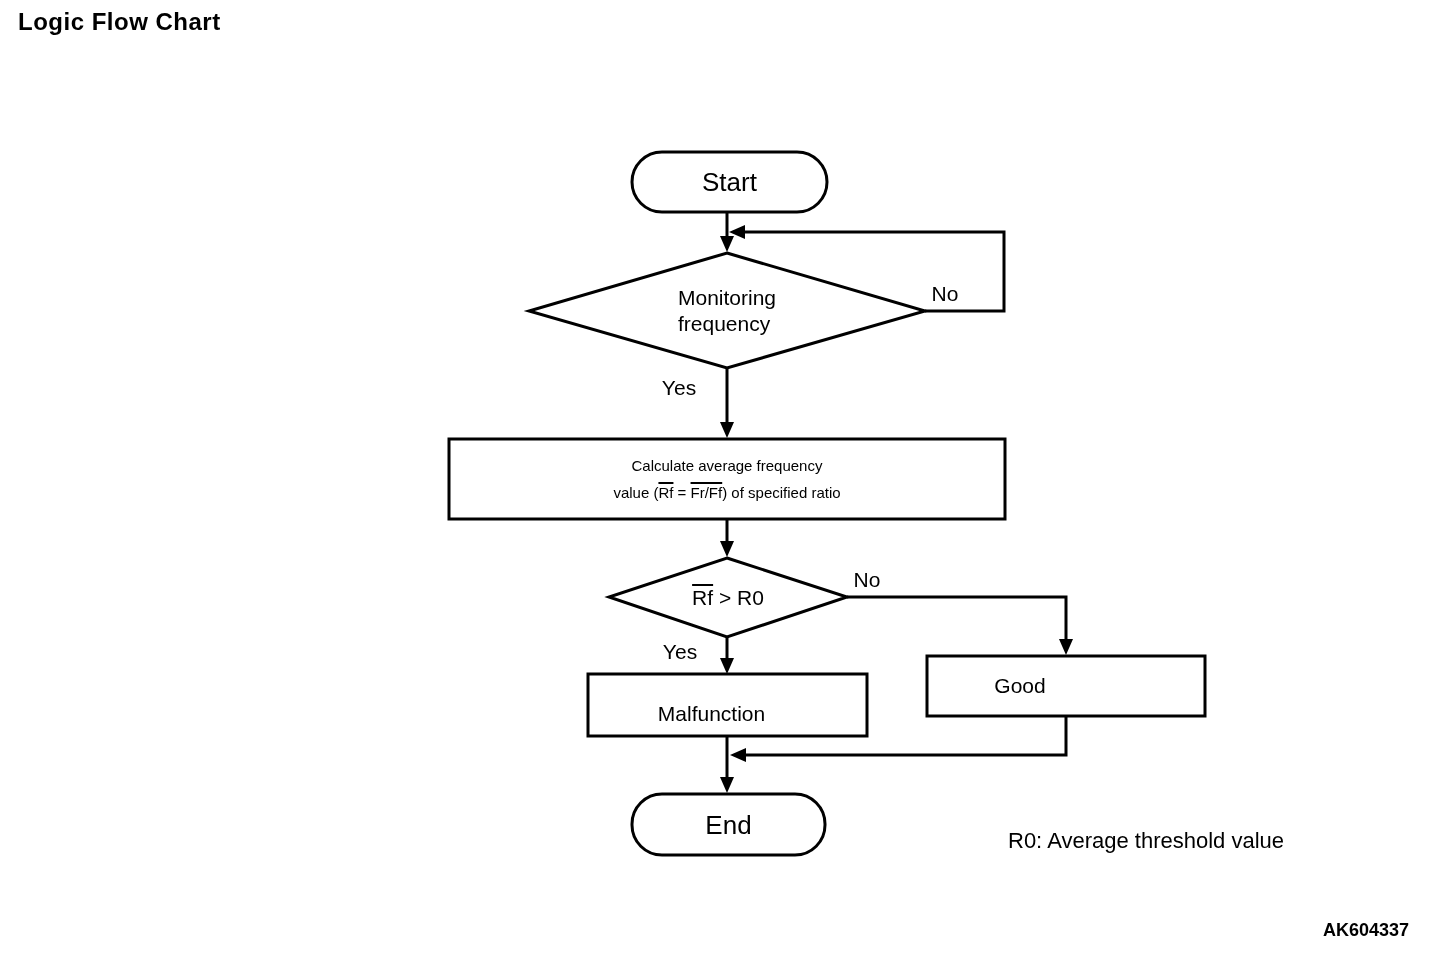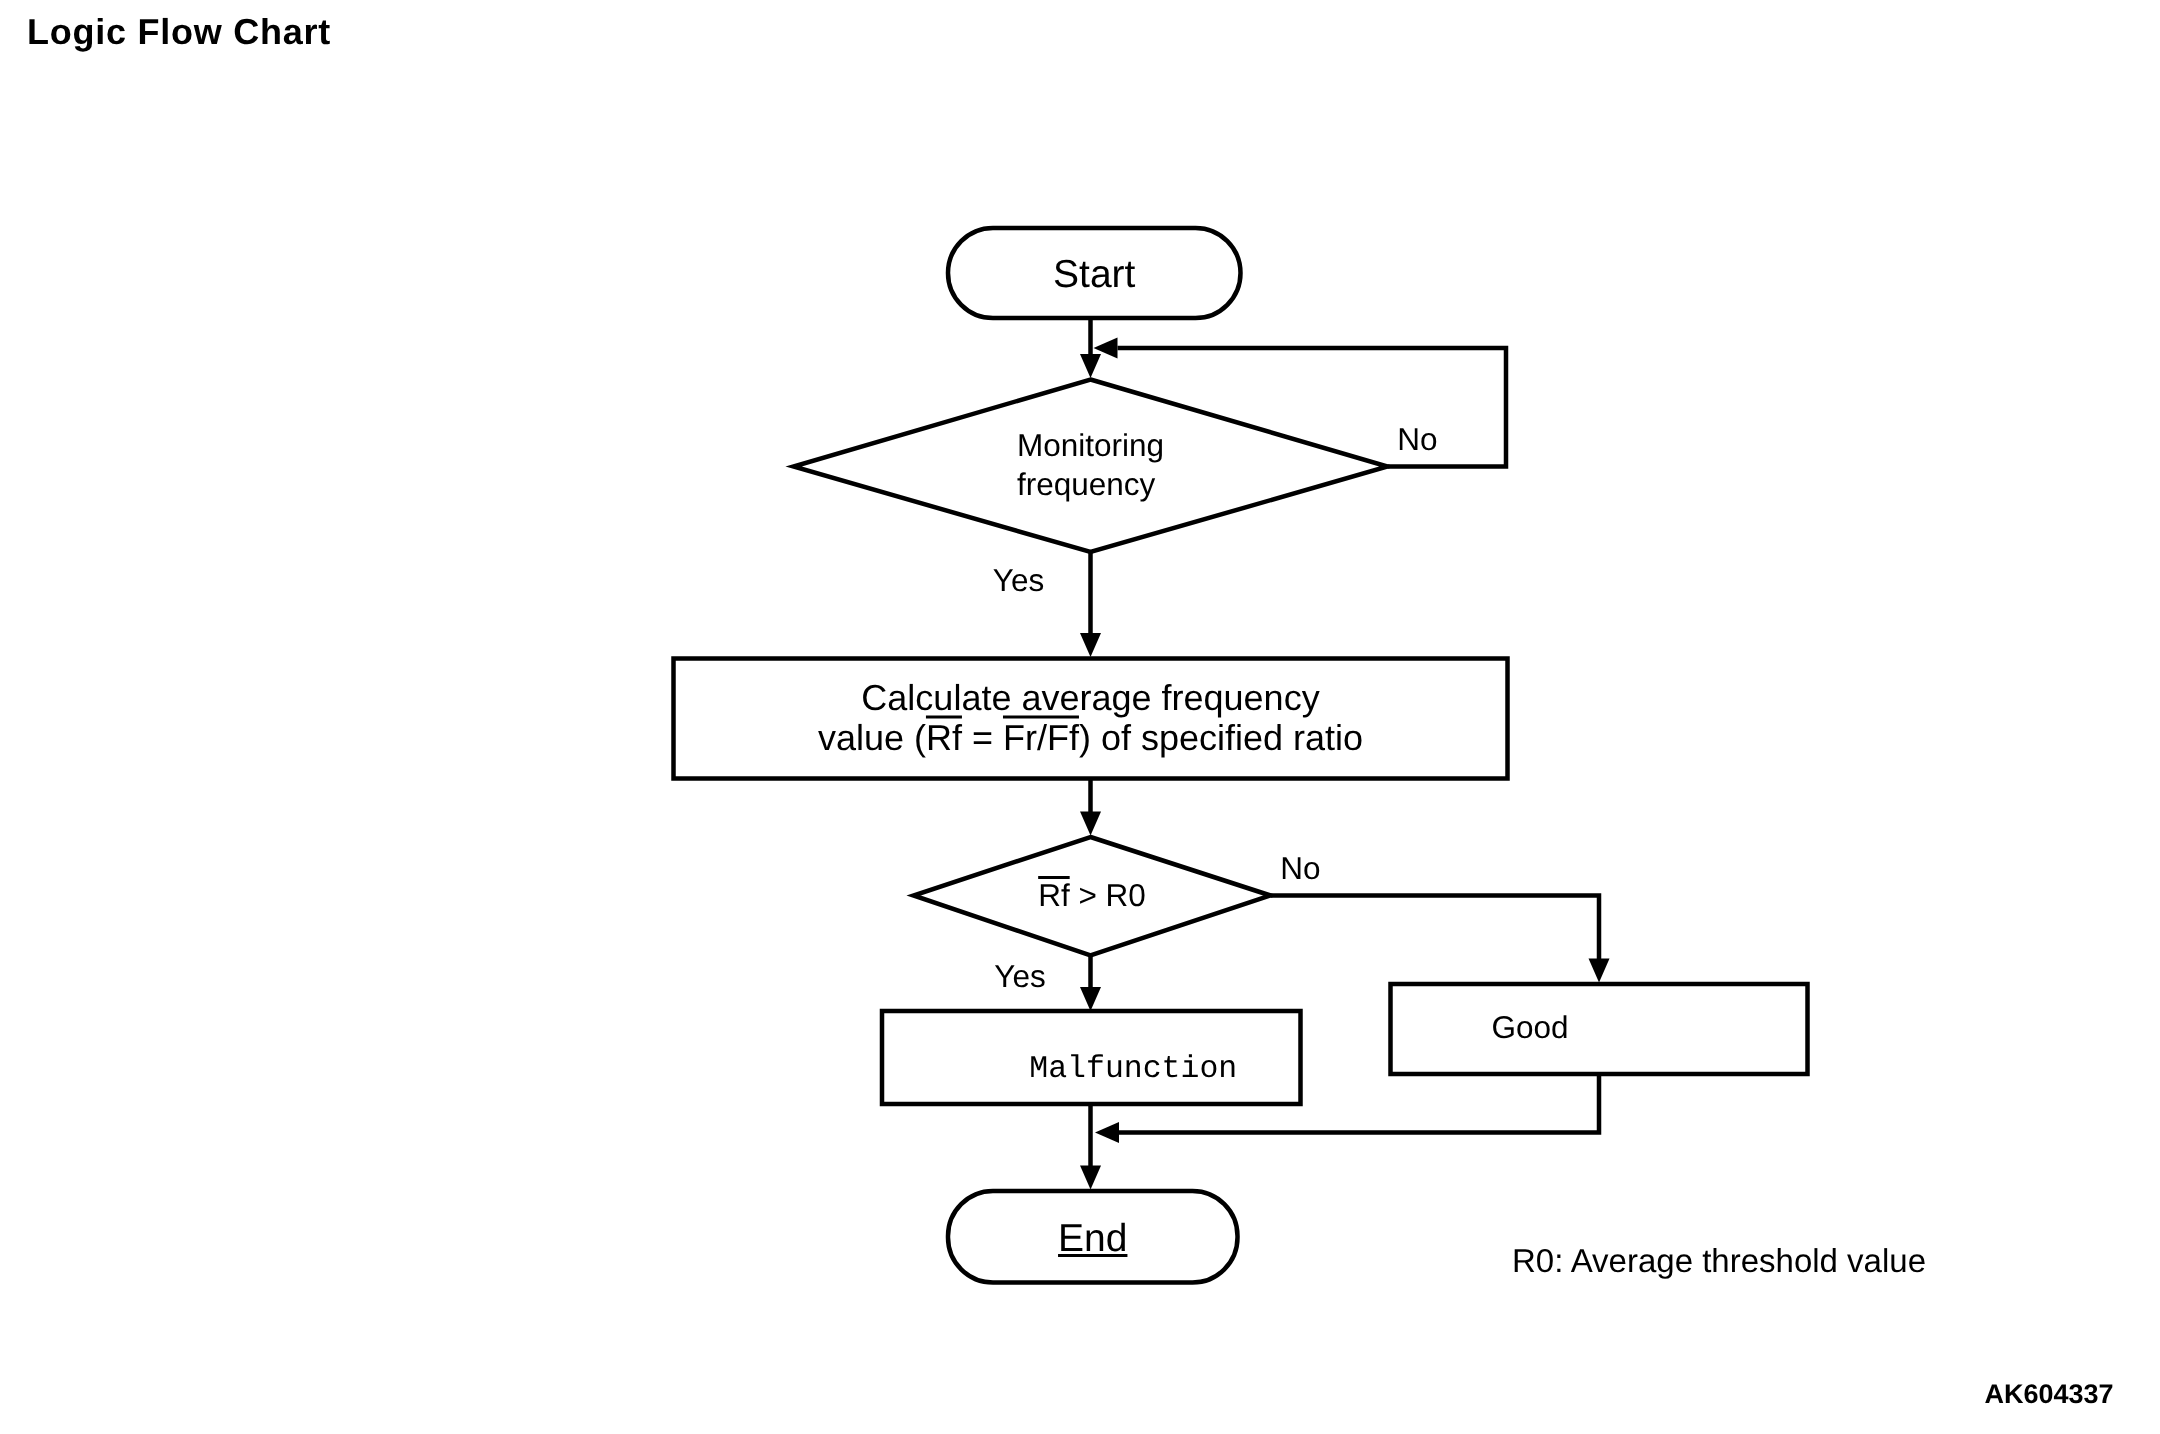--- a/index.html
+++ b/index.html
@@ -32,21 +32,21 @@
     display: flex;
     flex-direction: column;
     align-items: center;
     justify-content: center;
     text-align: left;
     font-size: 21px;
     line-height: 26px;
     white-space: pre-line;
   }
   .big { font-size: 26px; }
-  .calc-label { font-size: 24px; line-height: 27px; }
+  .calc-label { font-size: 15px; line-height: 27px; }
   .edge-label {
     position: absolute;
     transform: translate(-50%, -50%);
     font-size: 21px;
     white-space: nowrap;
   }
   .ov { text-decoration: overline; text-decoration-thickness: 2px; }
   .note {
     position: absolute;
     left: 1008px;
@@ -114,23 +114,23 @@
   <div>Calculate average frequency</div>
   <div><span>value (</span><span class="ov">Rf</span><span> = </span><span class="ov">Fr/Ff</span><span>) of specified ratio</span></div>
 </div>
 
 <div class="node-label" style="left:609px; top:558px; width:238px; height:79px;">
   <div><span class="ov">Rf</span><span> &gt; R0</span></div>
 </div>
 
 <div class="node-label" style="left:881px; top:656px; width:278px; height:60px;">Good</div>
 
-<div class="node-label" style="left:616px; top:674px; width:279px; height:80px;font-family:Liberation Mono, monospace;">Malfunction</div>
+<div class="node-label" style="left:572px; top:674px; width:279px; height:80px;">Malfunction</div>
 
-<div class="node-label big" style="left:632px; top:794px; width:193px; height:61px;text-decoration:underline;">End</div>
+<div class="node-label big" style="left:632px; top:794px; width:193px; height:61px;">End</div>
 
 <div class="edge-label" style="left:679px; top:388px;">Yes</div>
 <div class="edge-label" style="left:945px; top:294px;">No</div>
 <div class="edge-label" style="left:680px; top:652px;">Yes</div>
 <div class="edge-label" style="left:867px; top:580px;">No</div>
 
 <div class="note">R0: Average threshold value</div>
 <div class="fig-code">AK604337</div>
 
 </body></html>

